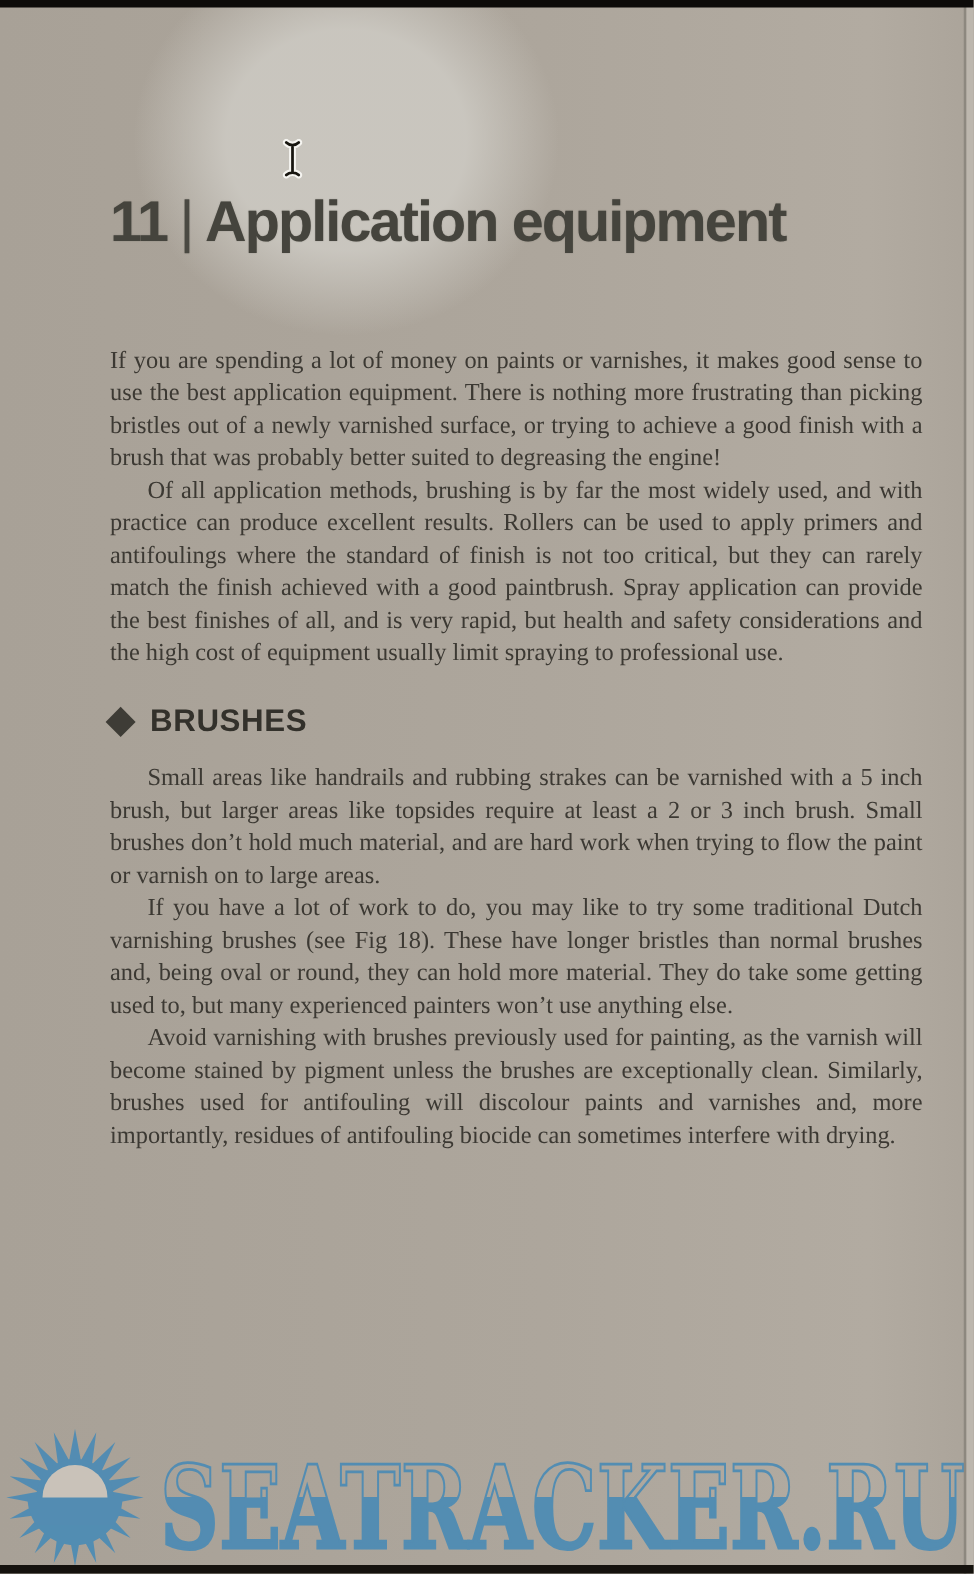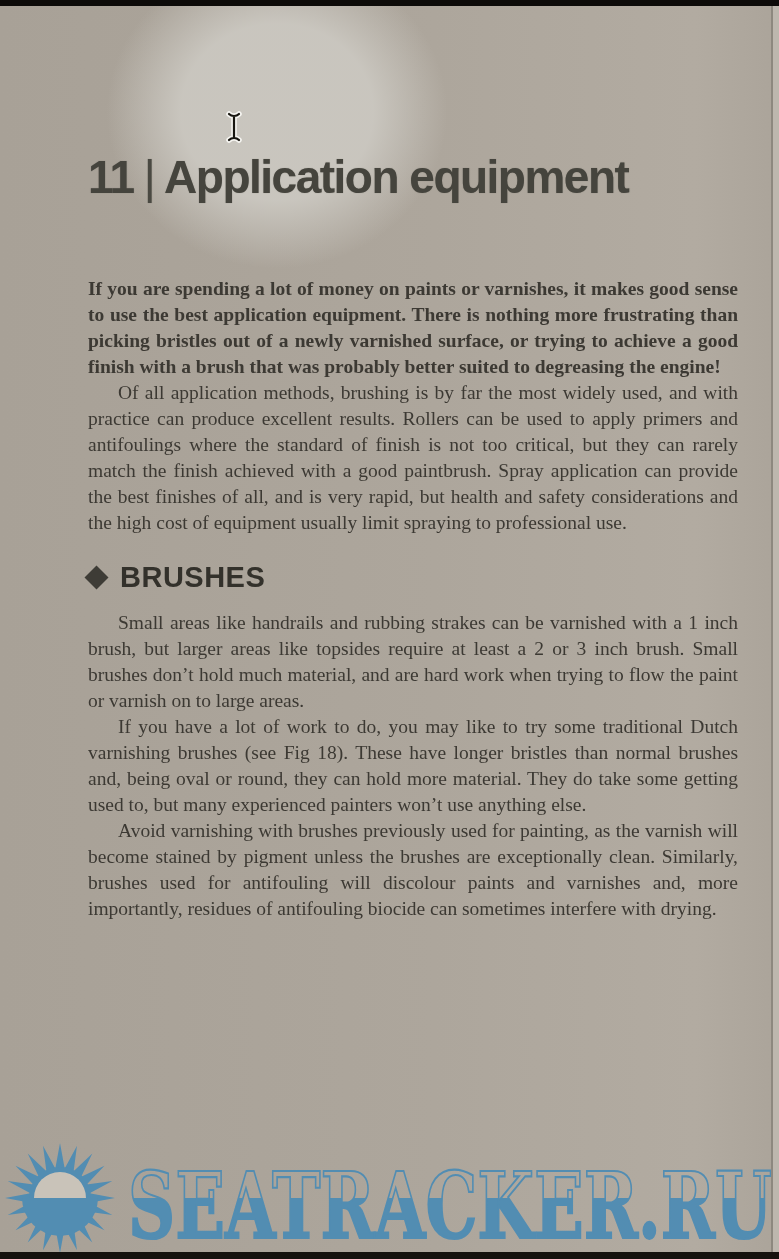--- a/index.html
+++ b/index.html
@@ -31,34 +31,34 @@
   }
   .chapter .sep{padding:0 10px;font-weight:normal;color:#4a4942;}
 
   
   .body-copy{
     position:absolute;left:88px;top:276px;width:650px;z-index:5;
     font-size:19.5px;line-height:26px;color:#3c3933;
     text-align:justify;
   }
   .body-copy p{margin:0;text-indent:30px;}
-  .body-copy p.noindent{text-indent:0;font-weight:bold;}
+  .body-copy p.noindent{text-indent:0;}
 
   
   .section-head{
     display:flex;align-items:center;gap:15px;
     margin:26px 0 18px 0;height:30px;
   }
   .diamond{
     width:17px;height:17px;background:#3e3c36;transform:rotate(45deg);
     flex:0 0 auto;
   }
   .section-label{
     font-family:"Liberation Sans", sans-serif;font-weight:bold;
-    font-size:29px;letter-spacing:.5px;color:#33312b;text-indent:0;
+    font-size:25px;letter-spacing:.5px;color:#33312b;text-indent:0;
   }
 
   
   .cursor{position:absolute;left:226px;top:111px;z-index:30;}
 
   
   .watermark{position:absolute;left:0;top:1139px;width:779px;height:120px;z-index:20;}
 </style>
 </head>
 <body>
@@ -78,21 +78,21 @@
 
   <div class="body-copy">
     <p class="noindent">If you are spending a lot of money on paints or varnishes, it makes good sense to use the best application equipment. There is nothing more frustrating than picking bristles out of a newly varnished surface, or trying to achieve a good finish with a brush that was probably better suited to degreasing the engine!</p>
     <p>Of all application methods, brushing is by far the most widely used, and with practice can produce excellent results. Rollers can be used to apply primers and antifoulings where the standard of finish is not too critical, but they can rarely match the finish achieved with a good paintbrush. Spray application can provide the best finishes of all, and is very rapid, but health and safety considerations and the high cost of equipment usually limit spraying to professional use.</p>
 
     <div class="section-head">
       <span class="diamond"></span>
       <span class="section-label">BRUSHES</span>
     </div>
 
-    <p>Small areas like handrails and rubbing strakes can be varnished with a 1 inch brush, but larger areas like topsides require at least a 2 or 3 inch brush. Small brushes don’t hold much material, and are hard work when trying to flow the paint or varnish on to large areas.</p>
+    <p>Small areas like handrails and rubbing strakes can be varnished with a 5 inch brush, but larger areas like topsides require at least a 2 or 3 inch brush. Small brushes don’t hold much material, and are hard work when trying to flow the paint or varnish on to large areas.</p>
     <p>If you have a lot of work to do, you may like to try some traditional Dutch varnishing brushes (see Fig 18). These have longer bristles than normal brushes and, being oval or round, they can hold more material. They do take some getting used to, but many experienced painters won’t use anything else.</p>
     <p>Avoid varnishing with brushes previously used for painting, as the varnish will become stained by pigment unless the brushes are exceptionally clean. Similarly, brushes used for antifouling will discolour paints and varnishes and, more importantly, residues of antifouling biocide can sometimes interfere with drying.</p>
   </div>
 
   <svg class="watermark" width="779" height="120" viewBox="0 0 779 120">
     <defs>
       <linearGradient id="wmHalf" gradientUnits="userSpaceOnUse" x1="0" y1="32" x2="0" y2="99">
         <stop offset="0.40" stop-color="#4e8cb4" stop-opacity="0"></stop>
         <stop offset="0.40" stop-color="#4e8cb4"></stop>
         <stop offset="1" stop-color="#4e8cb4"></stop>

